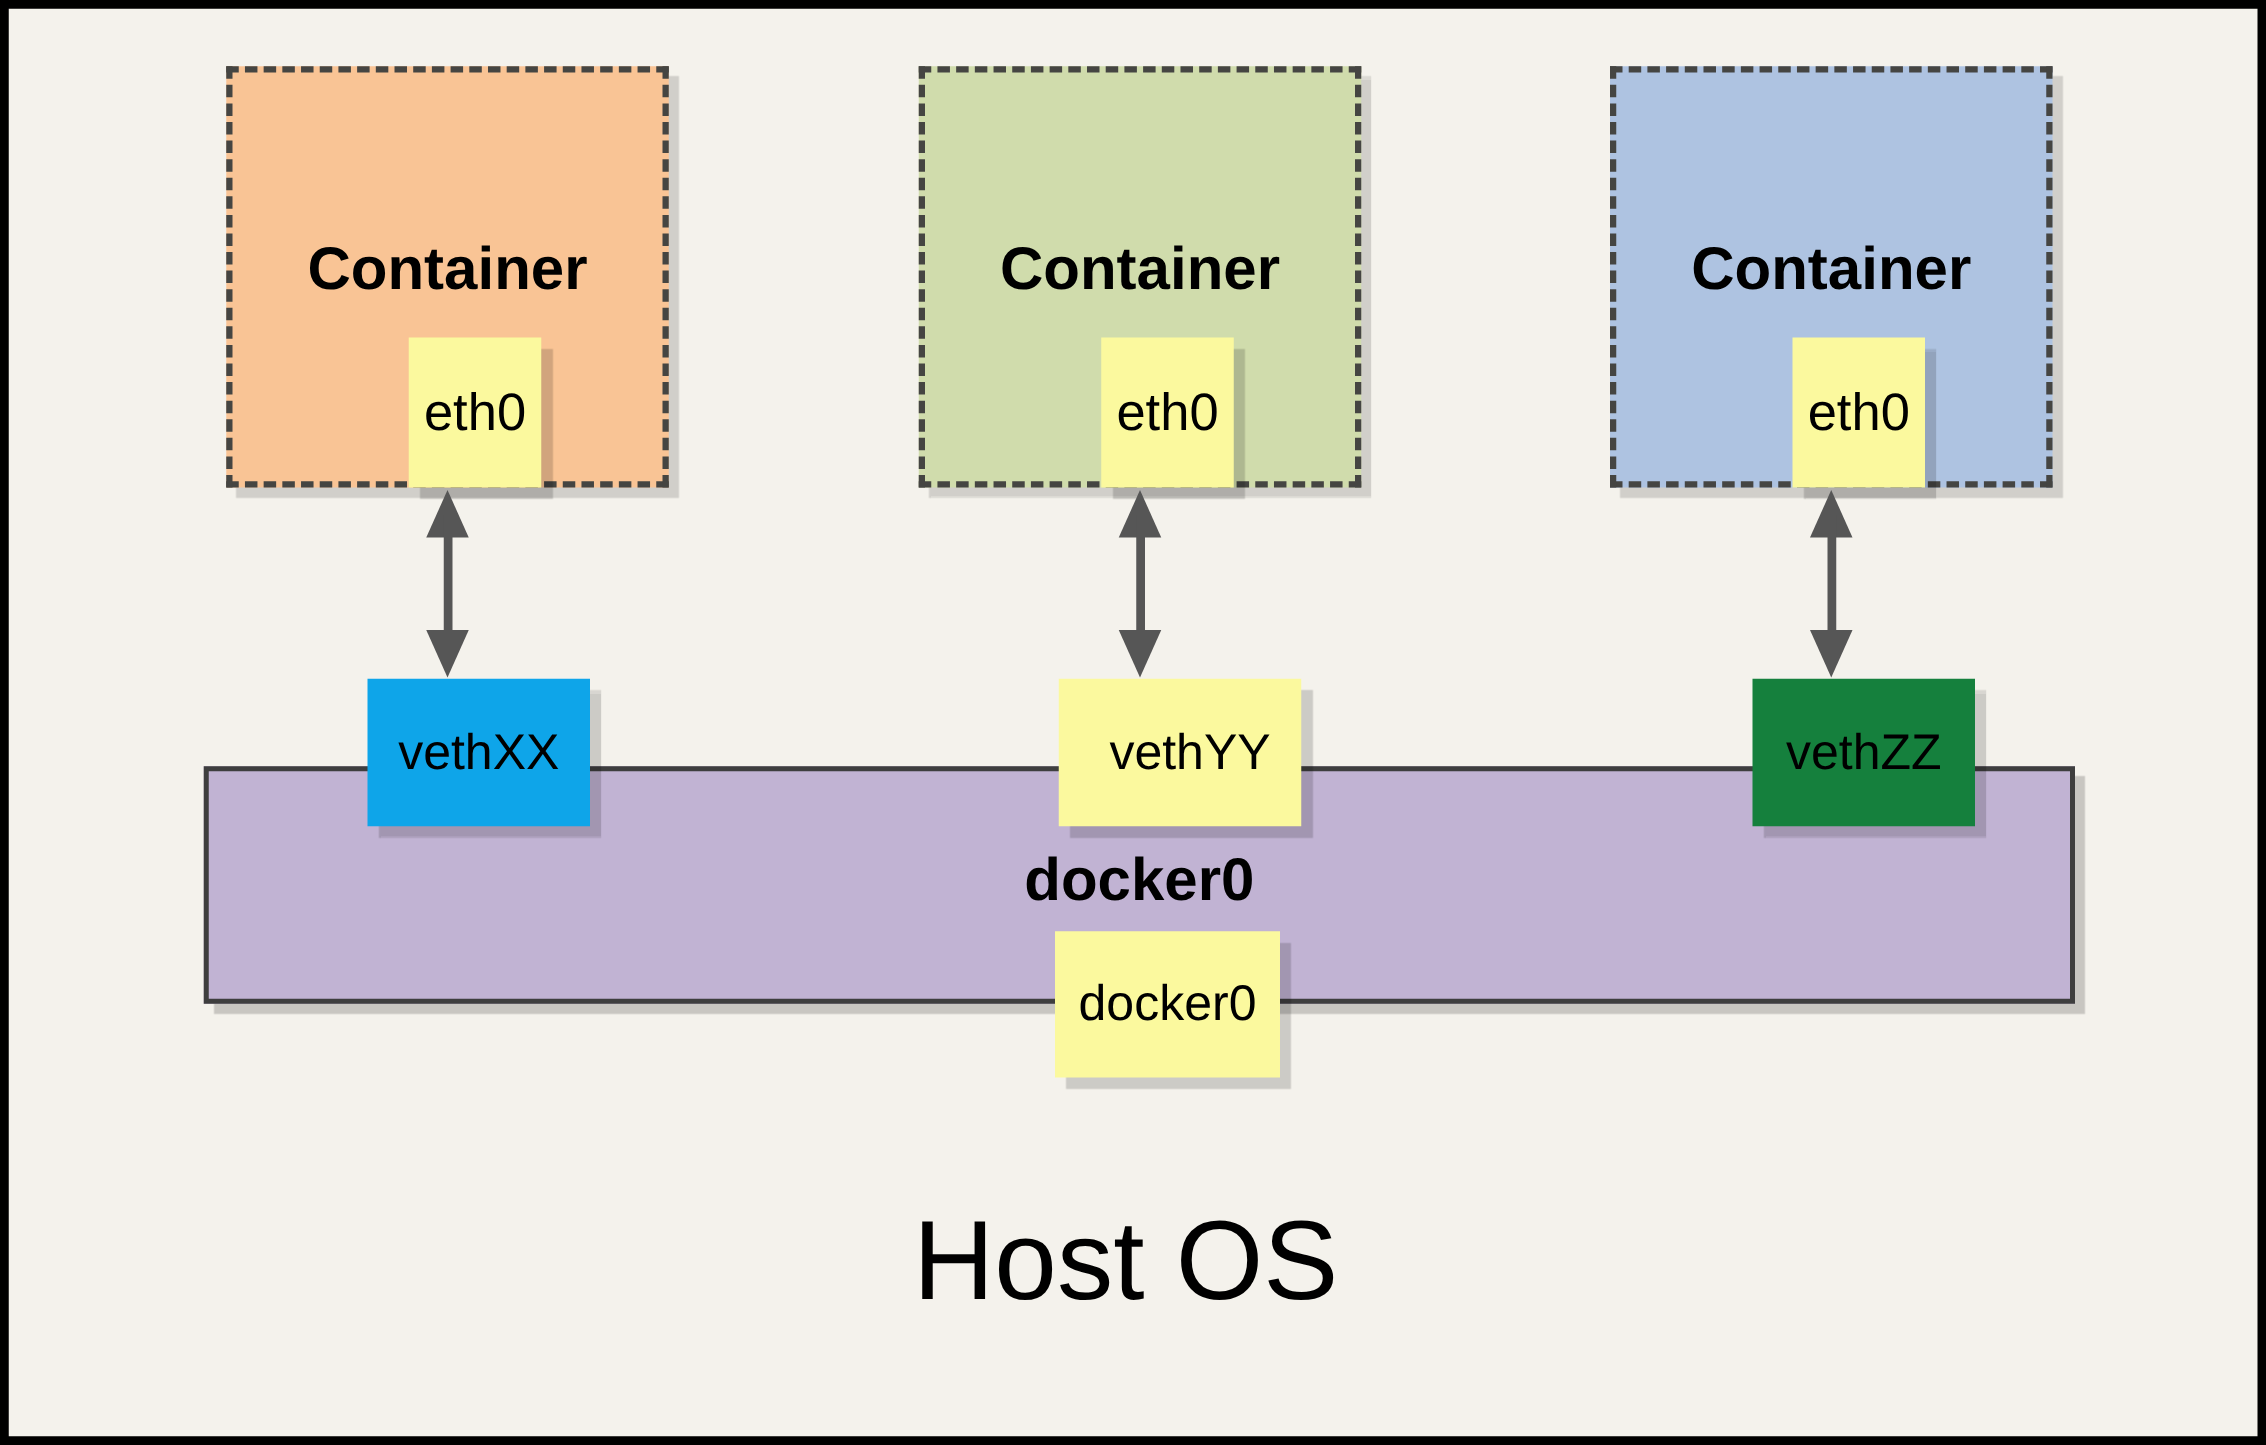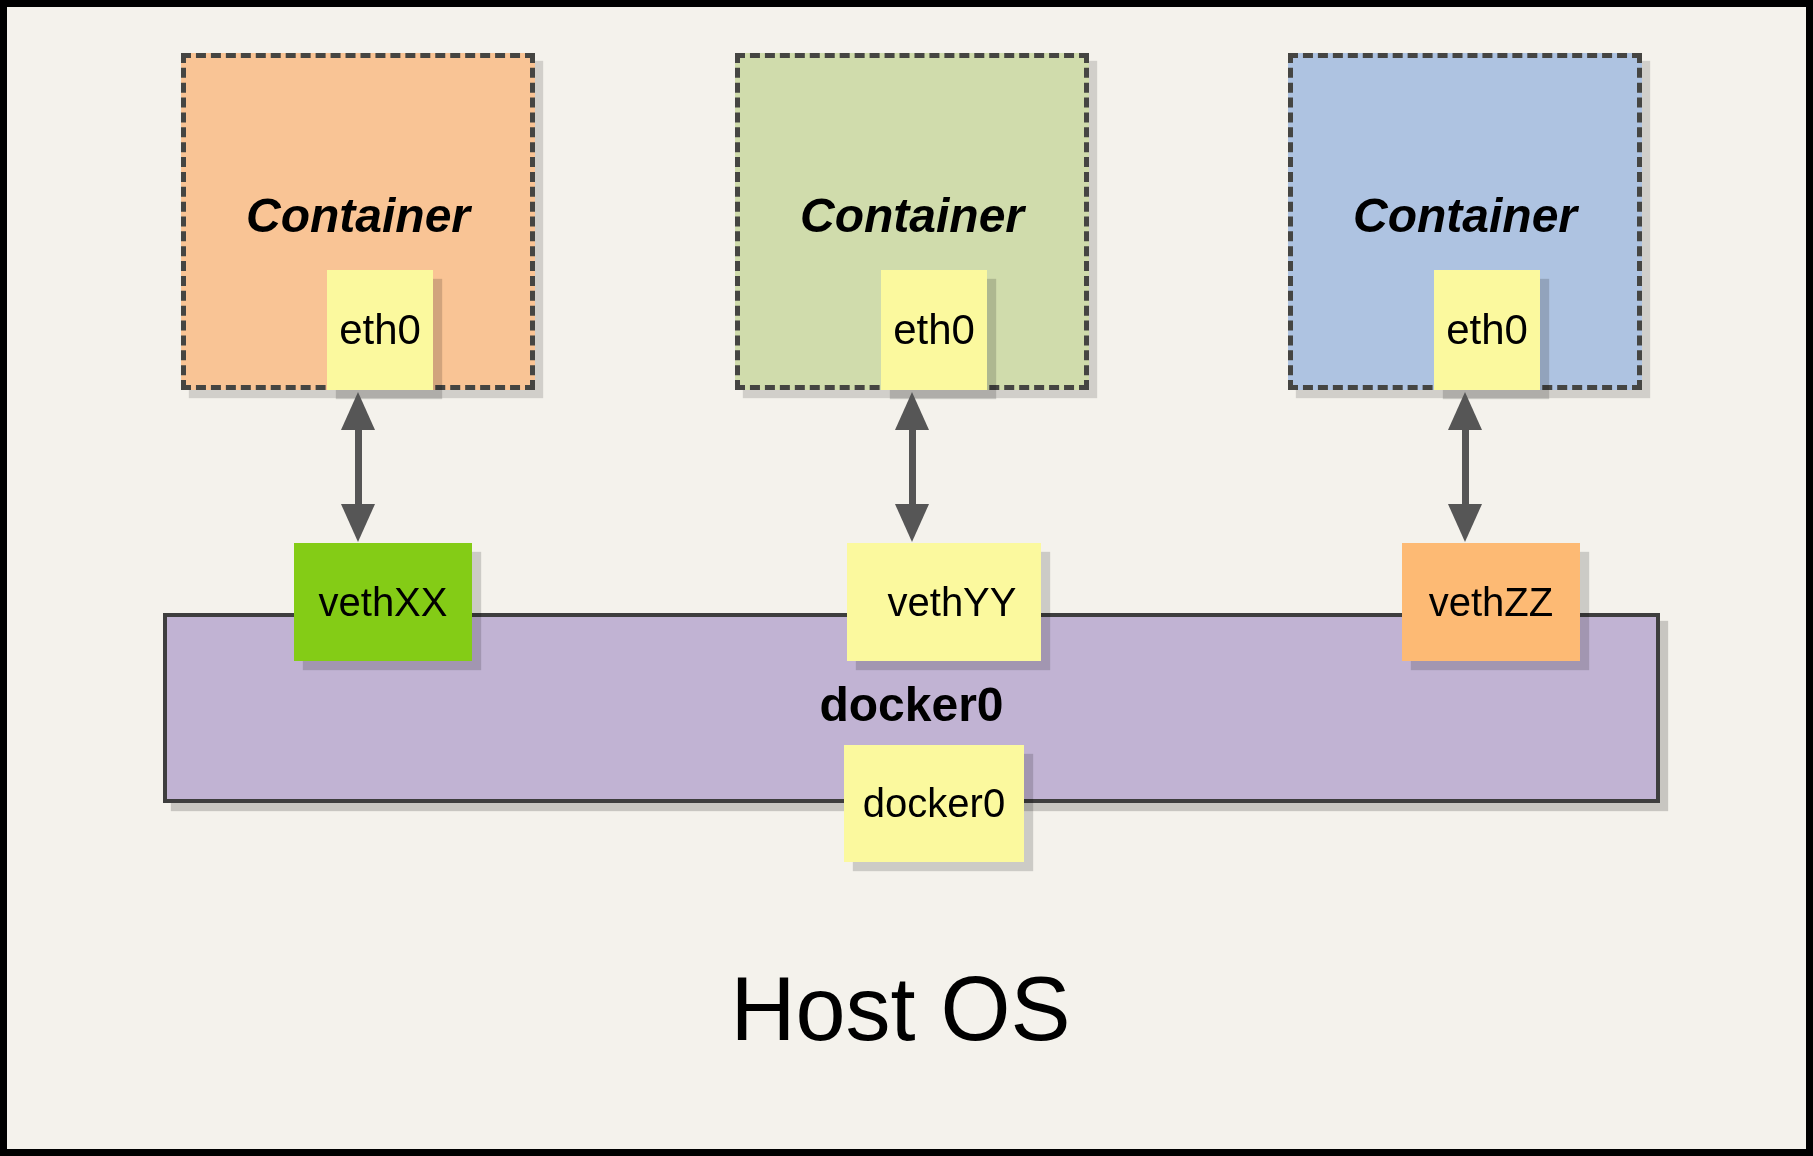--- a/index.html
+++ b/index.html
@@ -19,21 +19,21 @@
     top:46px;
     width:354px;height:337px;
     box-sizing:border-box;
     border:5px dashed #454542;
     box-shadow:8px 8px 1px rgba(0,0,0,0.14);
   }
   .container-box .container-label{
     position:absolute;left:0;right:0;top:128px;
     height:60px;line-height:60px;
     text-align:center;
-    font-size:48px;font-weight:bold;font-style:italic;
+    font-size:48px;font-weight:bold;
   }
   
   .iface{
     position:absolute;
     background:#FBF99E;
     box-shadow:9px 9px 1px rgba(0,0,0,0.16);
     display:flex;align-items:center;justify-content:center;
     font-size:42px;
     margin-left:24px;
   }
@@ -129,27 +129,27 @@
   <div class="arrow" style="left:1441px;">
     <div class="head-up"></div>
     <div class="shaft"></div>
     <div class="head-down"></div>
   </div>
 
   <div class="bridge" style="background-color: rgb(193, 179, 211);">
     <div class="bridge-label">docker0</div>
   </div>
 
-  <div class="iface veth" style="left: 263px; background-color: #84cc16;">
+  <div class="iface veth" style="left: 263px; background-color: #0ea5e9;">
     <span>vethXX</span>
   </div>
   <div class="iface veth" style="left: 816px; background-color: rgb(251, 249, 158); padding-left: 16px;">
     <span>vethYY</span>
   </div>
-  <div class="iface veth" style="left: 1371px; background-color: #fdba74; justify-content: center;">
+  <div class="iface veth" style="left: 1371px; background-color: #15803d; justify-content: center;">
     <span>vethZZ</span>
   </div>
 
   <div class="iface bridge-iface" style="background-color: rgb(251, 249, 158);">
     <span>docker0</span>
   </div>
 
 
   <div class="host-os">Host OS</div>
 

